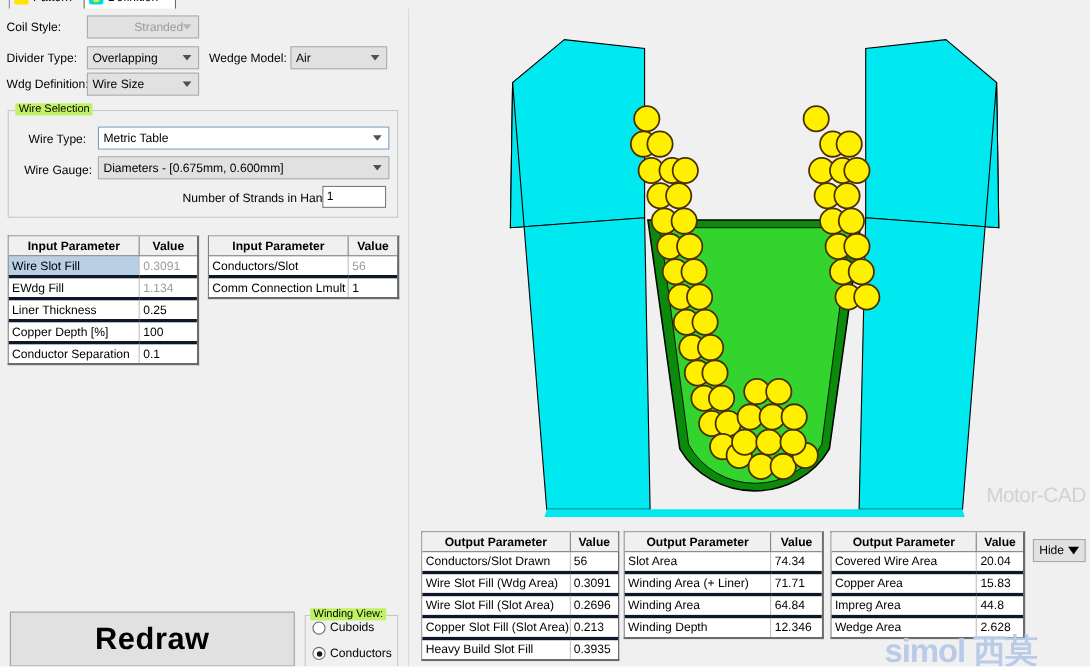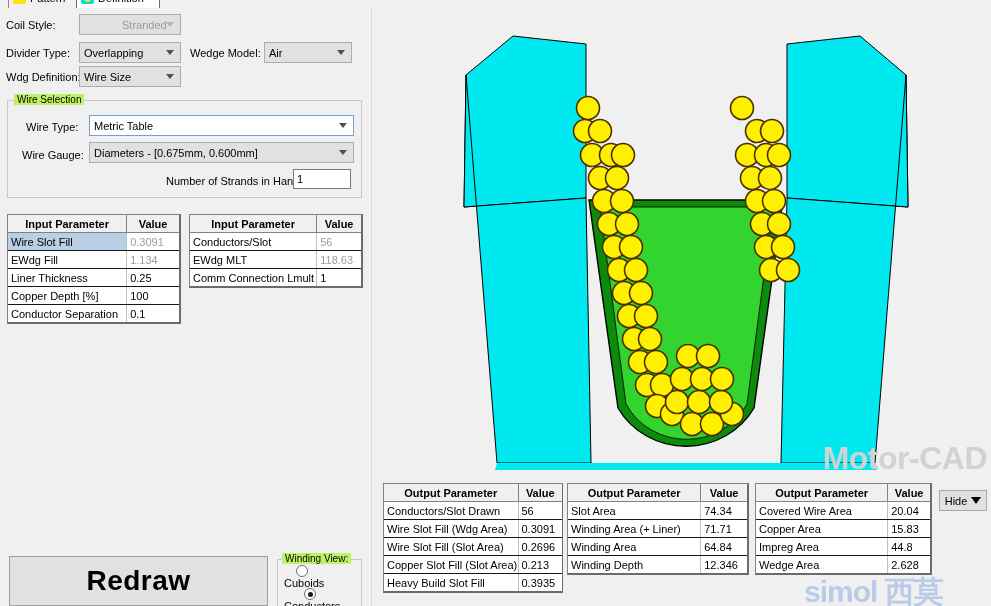--- a/index.html
+++ b/index.html
@@ -185,21 +185,21 @@
     font-weight: bold;
     font-size: 11px;
     height: 17px;
     text-align: center;
     padding: 0;
     color: #000;
   }
   .grid th:last-child { border-right: none; }
   .grid td {
     border-right: 1px solid #c0c0c0;
-    border-bottom: 1px solid #0f172a;
+    border-bottom: 3px solid #0f172a;
     height: 17px;
     padding: 0 0 0 3px;
     font-size: 11px;
     white-space: nowrap;
     overflow: hidden;
     color: #000;
     background: #fff;
   }
   .grid td:last-child { border-right: none; }
   .grid tr:last-child td { border-bottom: none; }
@@ -225,21 +225,20 @@
     letter-spacing: 0.5px;
   }
 
   
   .radio {
     position: absolute;
     display: flex;
     align-items: center;
     font-size: 11px;
     white-space: nowrap;
-    flex-direction: column;
   }
   .radio .dot {
     width: 12px; height: 12px;
     border-radius: 50%;
     border: 1px solid #6e6e6e;
     background: #fff;
     margin-right: 4px;
     position: relative;
     flex: none;
     box-sizing: border-box;
@@ -264,22 +263,22 @@
     position: absolute;
     left: 0; top: 0;
     width: 610px; height: 470px;
     background: #f0f0f0;
     overflow: hidden;
   }
   .watermark {
     position: absolute;
     right: 4px;
     top: 432px;
-    font-size: 32px;
-    font-weight: bold;
+    font-size: 19px;
+    font-weight: normal;
     color: #d2d2d2;
     letter-spacing: -0.5px;
     white-space: nowrap;
   }
   .simol {
     position: absolute;
     left: 804px; top: 572px;
     font-size: 30px;
     font-weight: bold;
     color: #b9cbe8;
@@ -414,24 +413,20 @@
         <thead>
           <tr>
             <th>Input Parameter</th>
             <th>Value</th>
           </tr>
         </thead>
         <tbody>
           <tr>
             <td class="namecell">Conductors/Slot</td>
             <td class="ro">56</td>
-          </tr>
-          <tr>
-            <td class="namecell">EWdg MLT</td>
-            <td class="ro">118.63</td>
           </tr>
           <tr>
             <td class="namecell">Comm Connection Lmult</td>
             <td>1</td>
           </tr>
         </tbody>
       </table>
     </div>
 
     <div class="bigbtn" style="left:9px; top:548px; width:259px; height:50px;">

